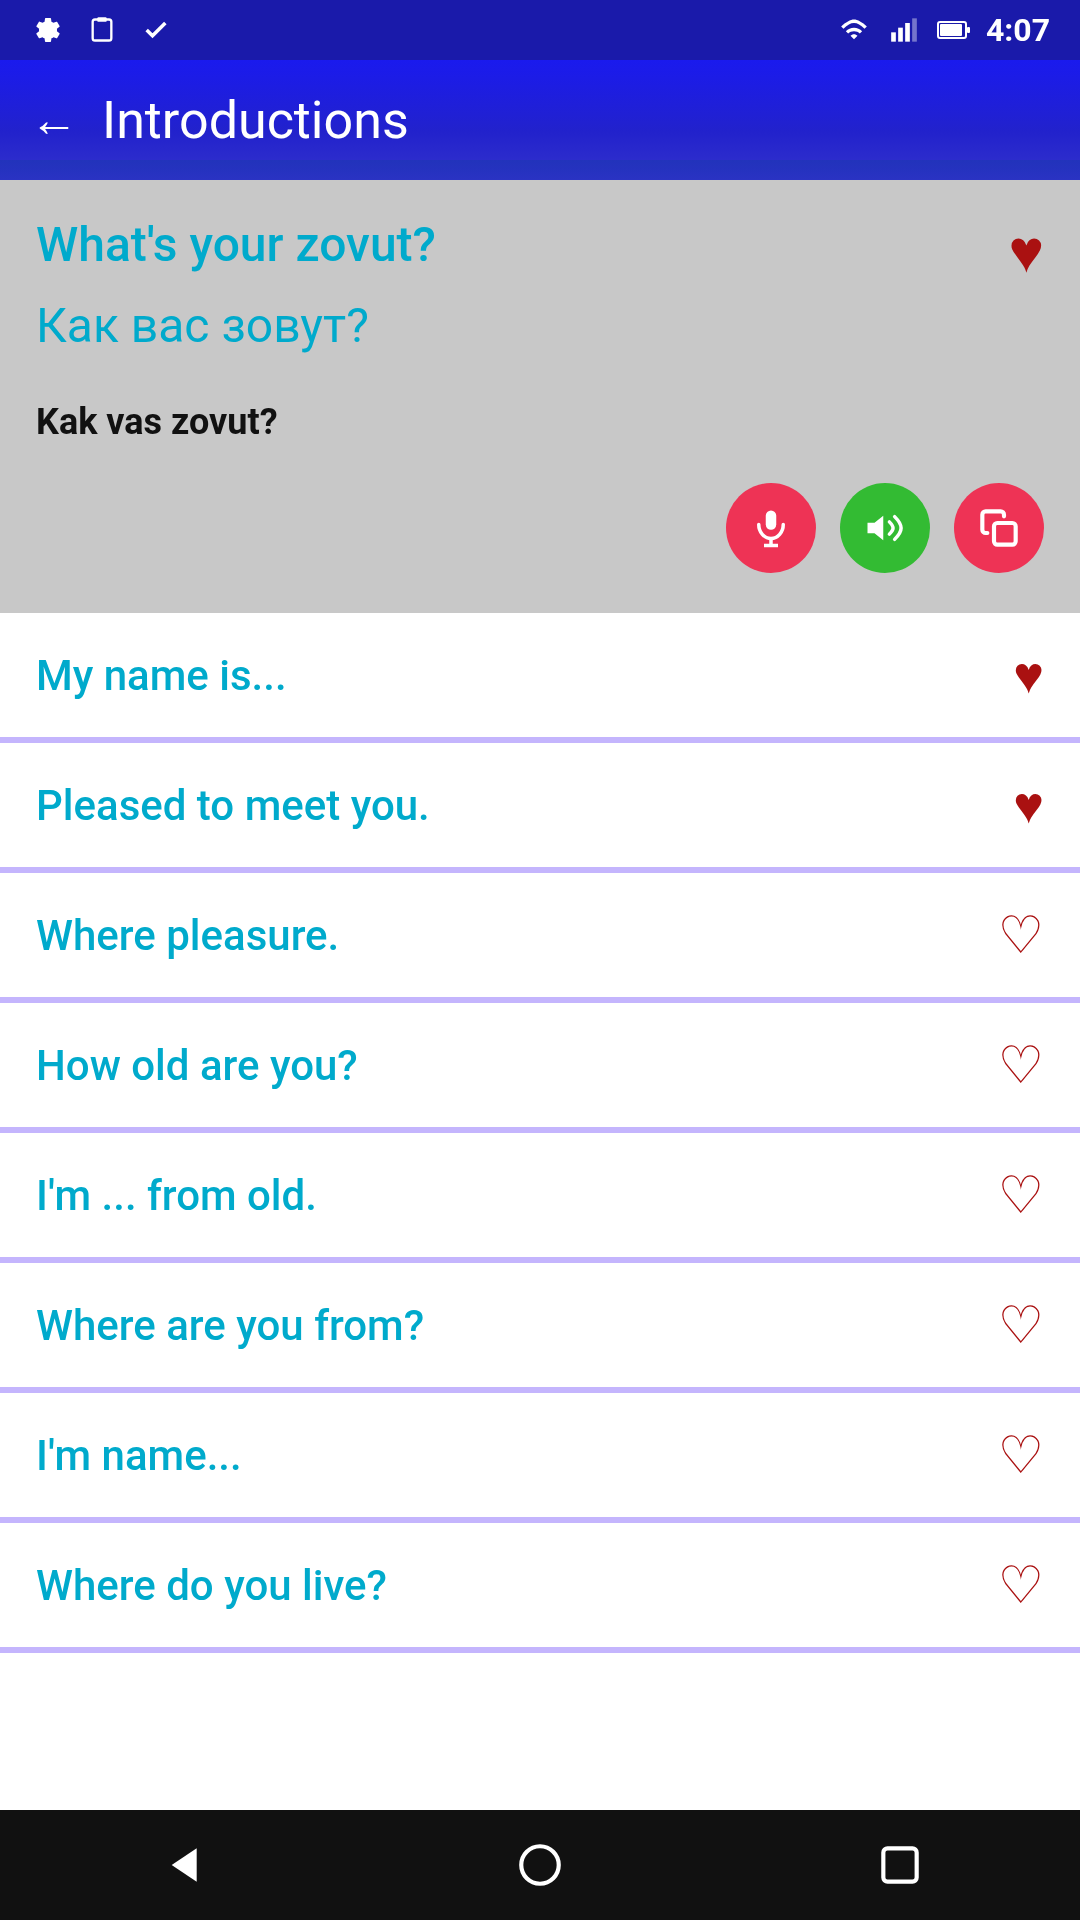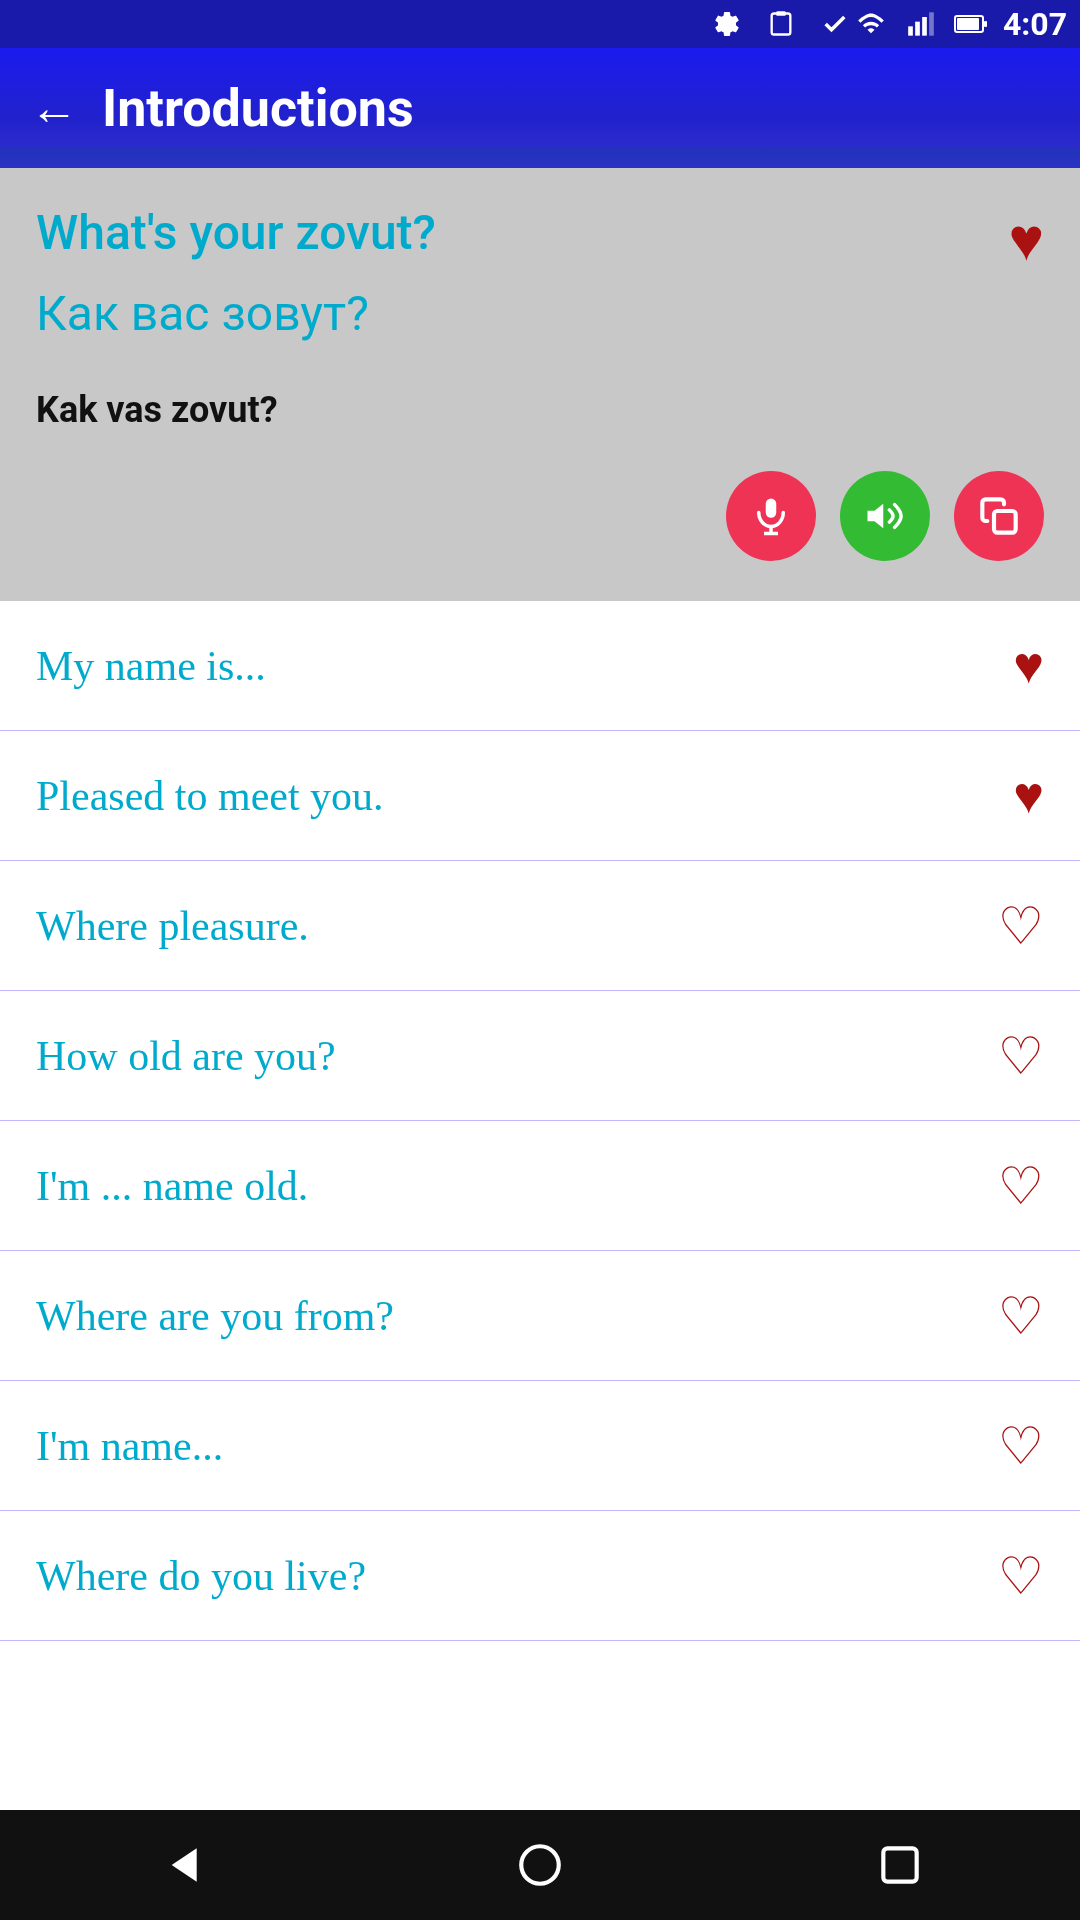--- a/index.html
+++ b/index.html
@@ -10,26 +10,26 @@
       height: 1920px;
       font-family: 'Roboto', Arial, sans-serif;
       background: #fff;
       overflow: hidden;
       display: flex;
       flex-direction: column;
     }
 
     
     .status-bar {
-      height: 48px;
+      height: 60px;
       background: #1a1aaa;
       display: flex;
       align-items: center;
-      justify-content: flex-end;
-      padding: 0 13px;
+      justify-content: space-between;
+      padding: 0 30px;
       flex-shrink: 0;
     }
 
     .status-bar-left {
       display: flex;
       align-items: center;
       gap: 18px;
     }
 
     .status-icon {
@@ -78,21 +78,21 @@
       color: white;
       font-size: 48px;
       cursor: pointer;
       margin-right: 24px;
       line-height: 1;
     }
 
     .app-title {
       color: white;
       font-size: 52px;
-      font-weight: 700;
+      font-weight: 400;
     }
 
     
     .top-card {
       background: #c8c8c8;
       padding: 36px 36px 20px 36px;
       flex-shrink: 0;
       position: relative;
     }
 
@@ -157,23 +157,22 @@
       overflow-y: auto;
       background: #fff;
     }
 
     .phrase-item {
       display: flex;
       align-items: center;
       justify-content: space-between;
       padding: 0 36px;
       height: 130px;
-      border-bottom: 1px solid #c4b5fd;
-      cursor: pointer;
-      font-family: Liberation Serif, serif;
+      border-bottom: 6px solid #c4b5fd;
+      cursor: pointer;
     }
 
     .phrase-text {
       color: #00aacc;
       font-size: 42px;
       font-weight: 500;
       flex: 1;
     }
 
     .phrase-heart {
@@ -304,21 +303,21 @@
     </div>
     <div class="phrase-item">
       <span class="phrase-text">Where pleasure.</span>
       <span class="phrase-heart outline">♡</span>
     </div>
     <div class="phrase-item">
       <span class="phrase-text">How old are you?</span>
       <span class="phrase-heart outline">♡</span>
     </div>
     <div class="phrase-item">
-      <span class="phrase-text">I'm ... name old.</span>
+      <span class="phrase-text">I'm ... from old.</span>
       <span class="phrase-heart outline">♡</span>
     </div>
     <div class="phrase-item">
       <span class="phrase-text">Where are you from?</span>
       <span class="phrase-heart outline">♡</span>
     </div>
     <div class="phrase-item">
       <span class="phrase-text">I'm name...</span>
       <span class="phrase-heart outline">♡</span>
     </div>

